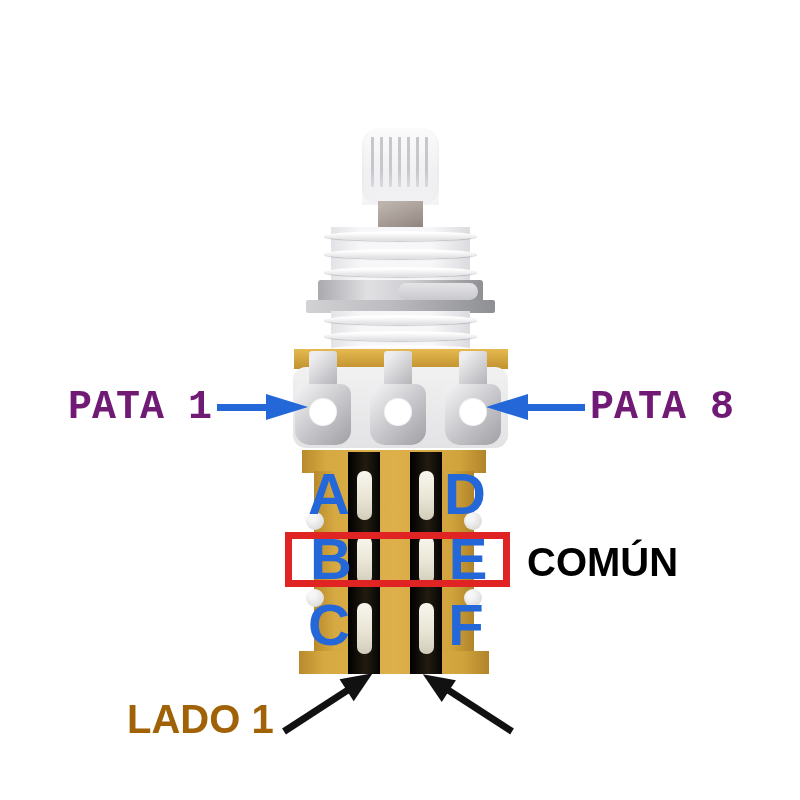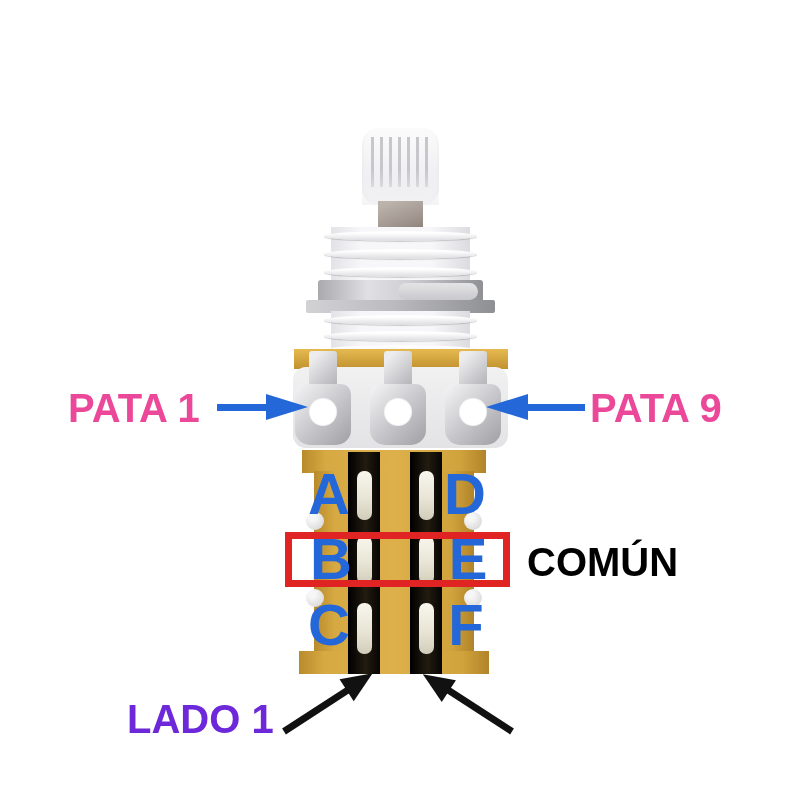--- a/index.html
+++ b/index.html
@@ -53,23 +53,23 @@
     background:radial-gradient(circle at 35% 30%,#f6f6f6 20%,#d0d0d0 100%);}
   .col{top:452px;width:32px;height:222px;
     background:linear-gradient(90deg,#000000 0%,#221b10 55%,#060504 100%);}
   .slot{width:15px;border-radius:7px;
     background:linear-gradient(180deg,#f8f6ee 0%,#e9e5d6 55%,#d2cdba 100%);}
 
   
   .term-letter{font-size:58px;font-weight:bold;color:#2467d8;
     transform:translate(-50%,-52%);line-height:1;}
   .lbl{font-size:40px;font-weight:bold;line-height:1;white-space:nowrap;}
-  .lbl-blue{color:#ec4899;}
+  .lbl-blue{color:#701a75;font-family:Liberation Mono, monospace;}
   .lbl-red{color:#000000;}
-  .lbl-black{color:#6d28d9;}
+  .lbl-black{color:#a16207;}
   .red-box{left:285px;top:532px;width:225px;height:55px;border:7px solid #e02424;
     box-sizing:border-box;background:transparent;}
   .b-arrow-line{height:7px;background:#2467d8;}
   .b-arrow-head{width:0;height:0;border-top:13px solid transparent;border-bottom:13px solid transparent;}
   .head-right{border-left:42px solid #2467d8;}
   .head-left{border-right:42px solid #2467d8;}
   .k-arrow{height:7px;background:#111111;transform-origin:left center;}
   .k-head{position:absolute;right:-30px;top:-10px;width:0;height:0;
     border-top:13px solid transparent;border-bottom:13px solid transparent;
     border-left:31px solid #111111;}
@@ -137,21 +137,21 @@
   <span class="abs term-letter" style="left:465px;top:495px">D</span>
   <span class="abs term-letter" style="left:468px;top:560px">E</span>
   <span class="abs term-letter" style="left:466px;top:626px">F</span>
 
   <div class="abs red-box"></div>
 
   <span class="abs lbl lbl-blue" style="left:68px;top:388px">PATA 1</span>
   <div class="abs b-arrow-line" style="left:217px;top:404px;width:51px"></div>
   <div class="abs b-arrow-head head-right" style="left:266px;top:394px"></div>
 
-  <span class="abs lbl lbl-blue" style="left:590px;top:388px">PATA 9</span>
+  <span class="abs lbl lbl-blue" style="left:590px;top:388px">PATA 8</span>
   <div class="abs b-arrow-head head-left" style="left:486px;top:394px"></div>
   <div class="abs b-arrow-line" style="left:526px;top:404px;width:59px"></div>
 
   <span class="abs lbl lbl-red" style="left:527px;top:542px">COMÚN</span>
 
   <span class="abs lbl lbl-black" style="left:127px;top:699px">LADO 1</span>
   <div class="abs k-arrow" style="left:284px;top:728px;width:76px;transform:rotate(-33deg)">
     <div class="k-head"></div>
   </div>
 

